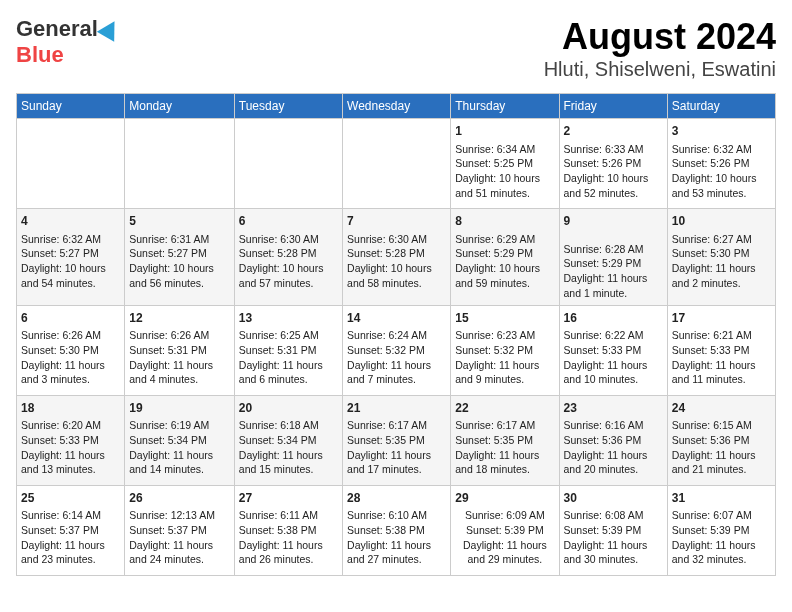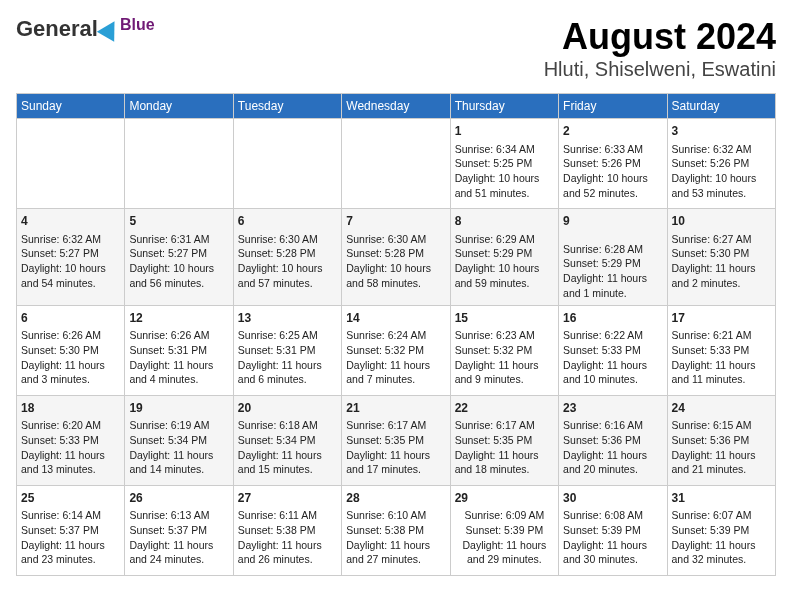--- a/index.html
+++ b/index.html
@@ -11,21 +11,21 @@
       padding: 16px;
     }
     .header {
       display: flex;
       justify-content: space-between;
       align-items: flex-start;
       margin-bottom: 12px;
     }
     .logo {
       display: flex;
-      flex-direction: row;
+      flex-direction: column;
       align-items: flex-start;
     }
     .logo-text {
       display: flex;
       align-items: center;
       font-size: 22px;
       font-weight: bold;
       color: #333;
     }
     .logo-general { color: #333; }
@@ -98,21 +98,21 @@
   </style>
 </head>
 <body>
 
 <div class="header">
   <div class="logo">
     <div class="logo-text">
       <span class="logo-general">General</span>
       <span class="logo-triangle"></span>
     </div>
-    <span class="logo-blue" style="font-size:16px;font-weight:bold;color:#701a75;">Blue</span>
+    <span class="logo-blue" style="font-size:22px;font-weight:bold;color:#ef4444;">Blue</span>
   </div>
   <div class="title-block">
     <h1>August 2024</h1>
     <h2>Hluti, Shiselweni, Eswatini</h2>
   </div>
 </div>
 
 <table>
   <thead>
     <tr>
@@ -309,21 +309,21 @@
       <tr>
         <td>
           <span class="day-num">25</span>
           <span class="day-info" style="white-space: pre-wrap;">Sunrise: 6:14 AM
 Sunset: 5:37 PM
 Daylight: 11 hours
 and 23 minutes.</span>
         </td>
         <td>
           <span class="day-num">26</span>
-          <span class="day-info" style="white-space: pre-wrap;">Sunrise: 6:13 AM
+          <span class="day-info" style="white-space: pre-wrap;">Sunrise: 12:13 AM
 Sunset: 5:37 PM
 Daylight: 11 hours
 and 24 minutes.</span>
         </td>
         <td>
           <span class="day-num">27</span>
           <span class="day-info" style="white-space: pre-wrap;">Sunrise: 6:11 AM
 Sunset: 5:38 PM
 Daylight: 11 hours
 and 26 minutes.</span>

